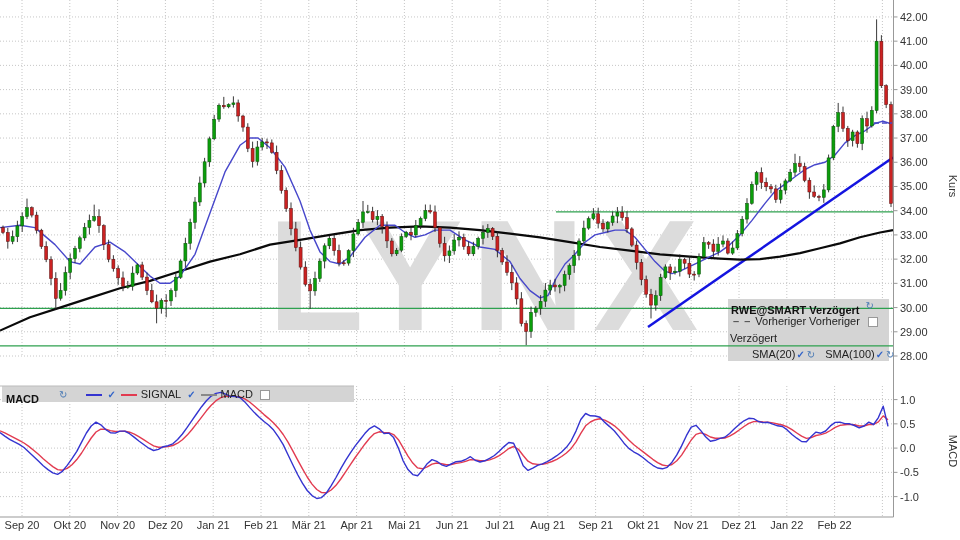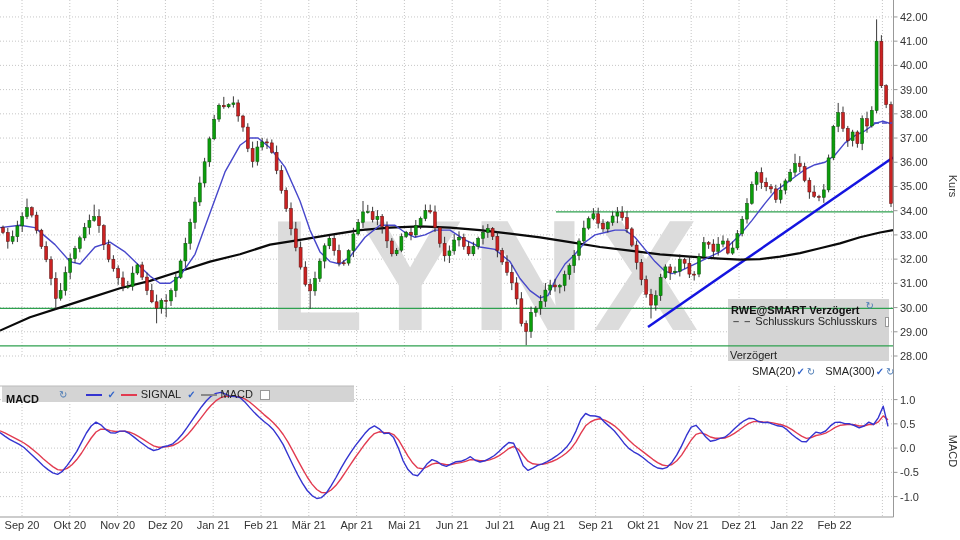--- a/index.html
+++ b/index.html
@@ -566,33 +566,33 @@
       </g>
     </svg>
 
   <div class="legend legend-main">
     <div class="row">
       <span class="t-bold" style="padding-left:3px">RWE@SMART Verzögert</span>
       <span class="refresh" style="margin-left:6px">↻</span>
     </div>
     <div class="row" style="margin-top:1px">
       <span class="prevdash" style="padding-left:5px">– –</span>
-      <span>Schlusskurs Schlusskurs</span>
+      <span>Vorheriger Vorheriger</span>
       <span class="chk" style="margin-left:8px"></span>
     </div>
-    <div class="row" style="margin-top:19px">
+    <div class="row" style="margin-top:2px">
       <span style="padding-left:2px">Verzögert</span>
     </div>
     <div class="row" style="margin-top:1px;padding-left:20px">
       <span class="dashsym dash-navy"></span>
       <span>SMA(20)</span>
       <span class="tick">✓</span>
       <span class="refresh">↻</span>
       <span class="dashsym dash-black" style="margin-left:5px"></span>
-      <span>SMA(300)</span>
+      <span>SMA(100)</span>
       <span class="tick">✓</span>
       <span class="refresh">↻</span>
     </div>
   </div>
 
   <div class="legend legend-macd">
     <span class="t-bold sp">MACD</span>
     <span class="gap"></span>
     <span class="refresh sp">↻</span>
     <span class="gap"></span>

